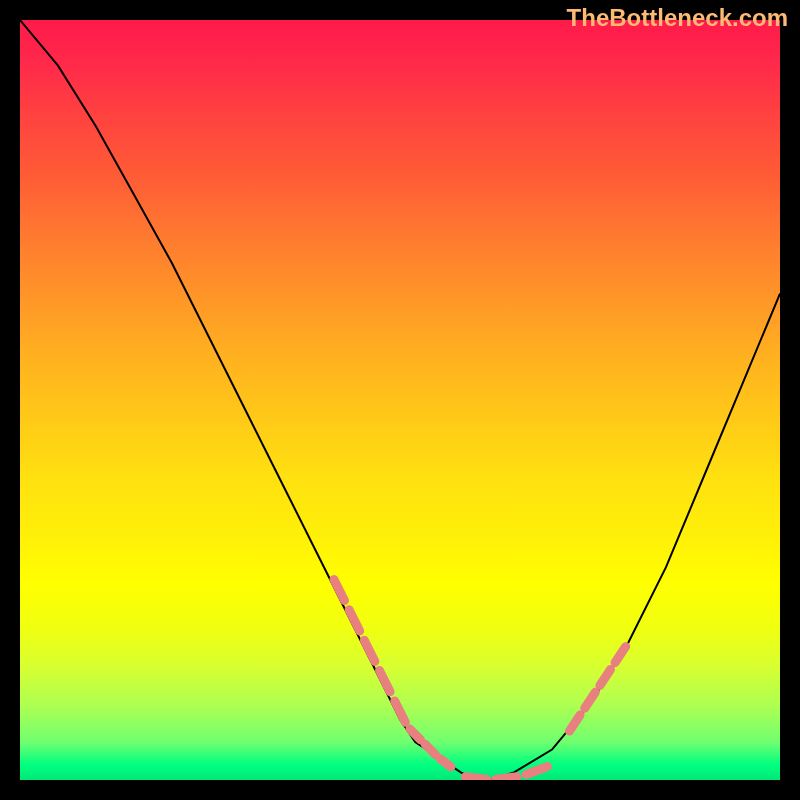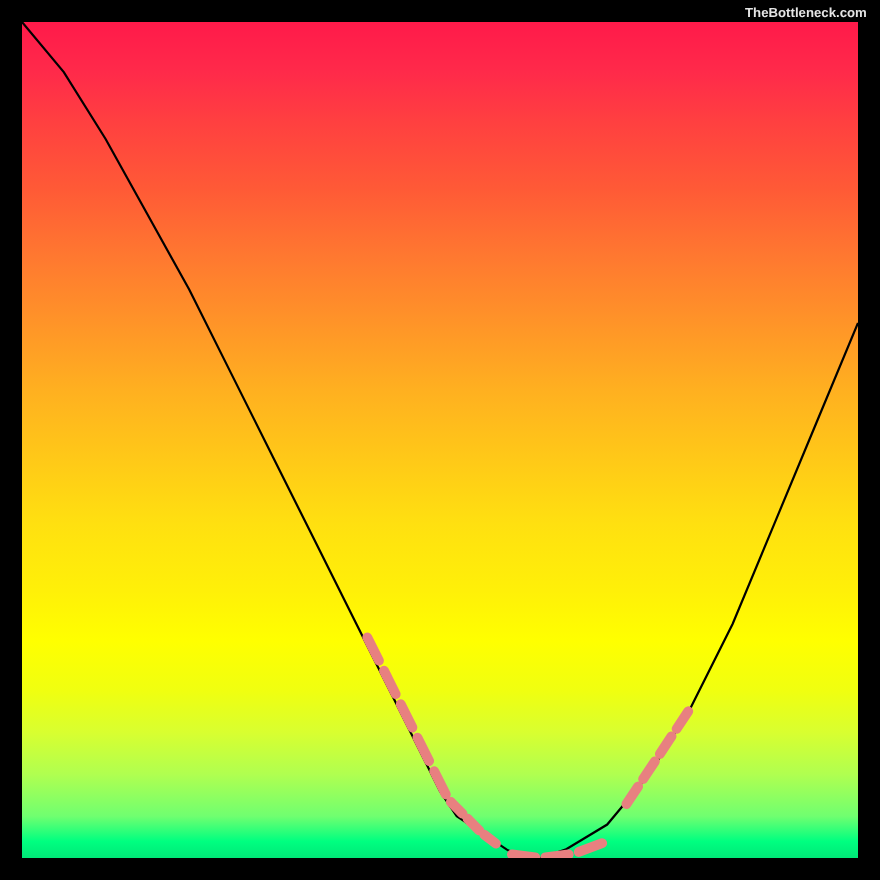--- a/index.html
+++ b/index.html
@@ -3,22 +3,22 @@
 <meta charset="utf-8">
 <style>
   * { margin: 0; padding: 0; box-sizing: border-box; }
   html, body { width: 800px; height: 800px; overflow: hidden; }
   body { background: #000; position: relative; font-family: Arial, sans-serif; }
   
   .watermark {
     position: absolute;
     top: 4px;
     right: 12px;
-    color: #e5e5e5;
-    font-size: 12px;
+    color: #fdba74;
+    font-size: 24px;
     font-weight: bold;
     z-index: 10;
   }
   
   .plot-area {
     position: absolute;
     left: 20px;
     top: 20px;
     width: 760px;
     height: 760px;

